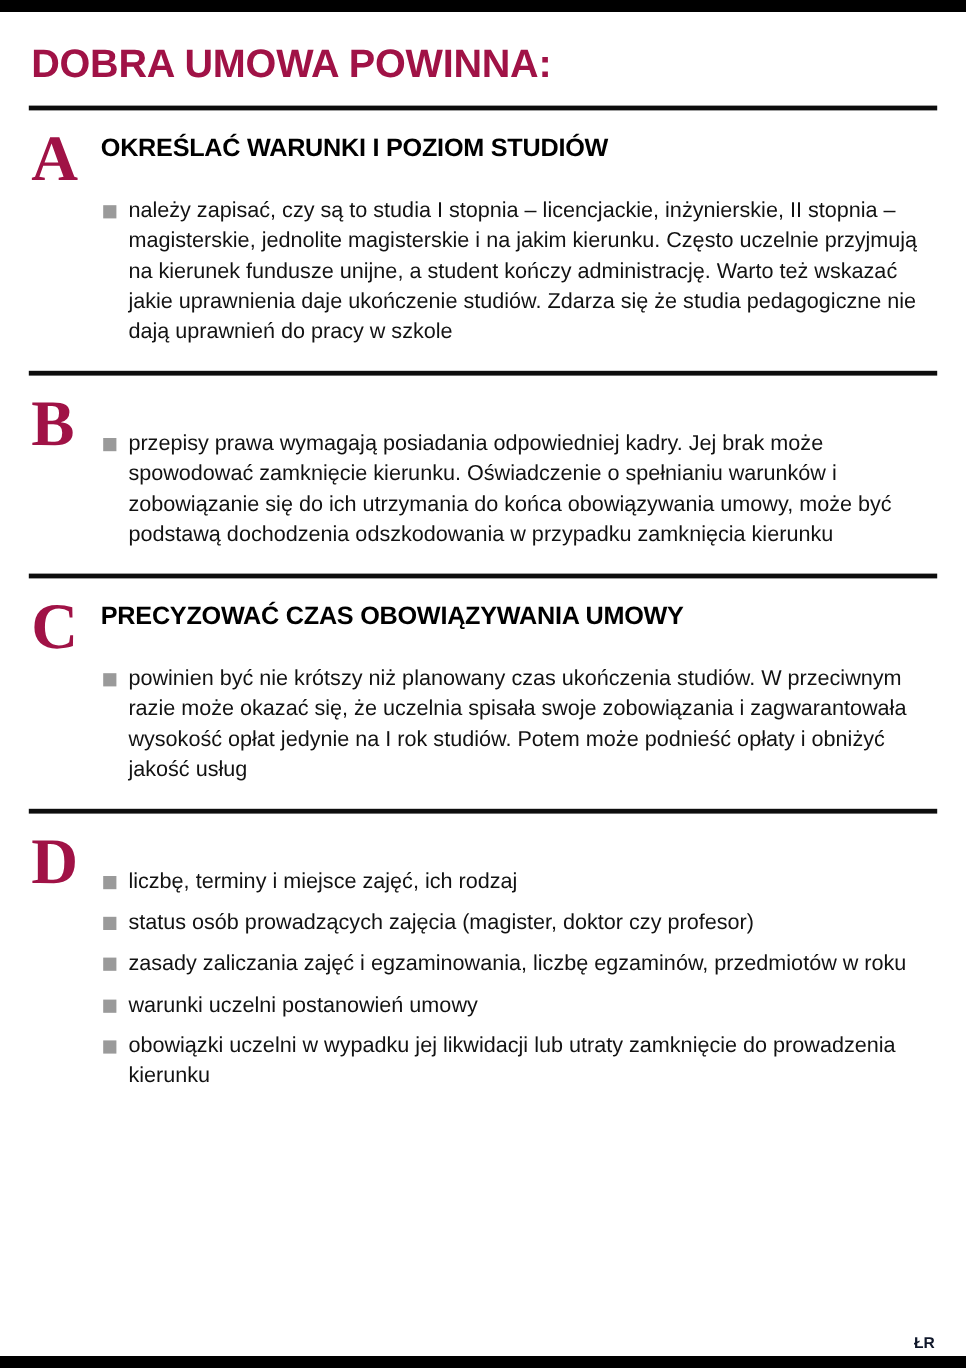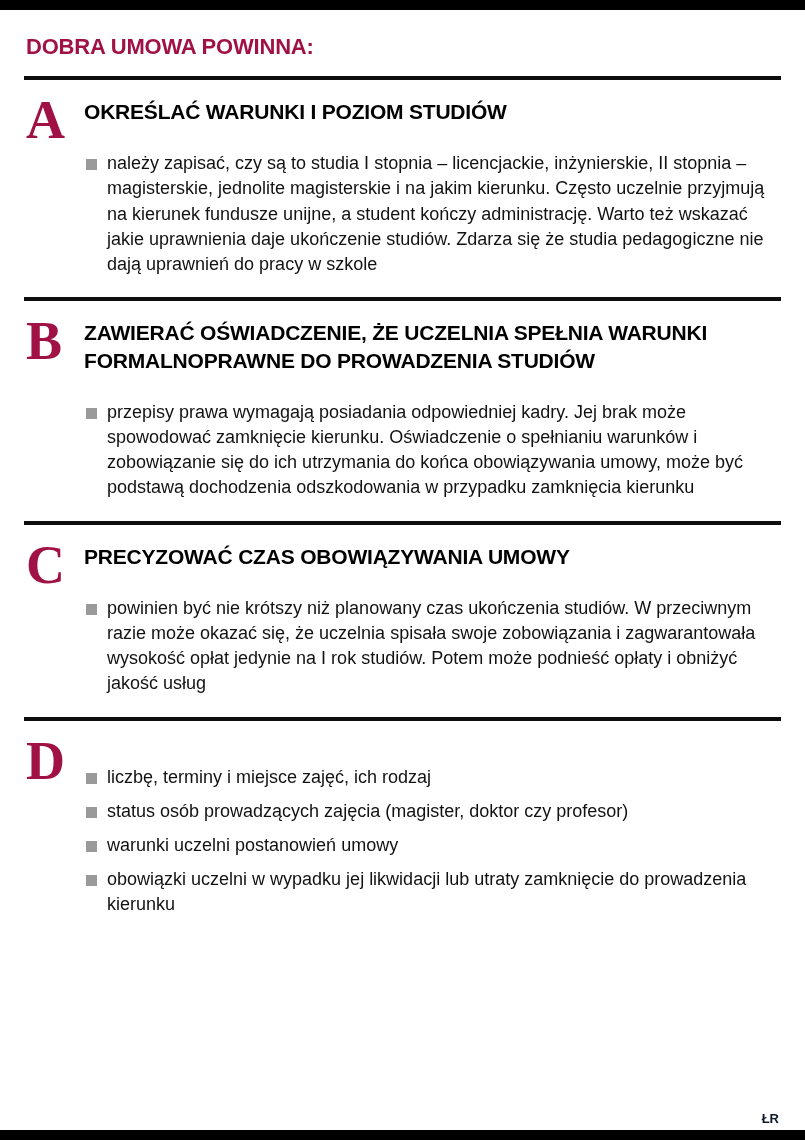--- a/index.html
+++ b/index.html
@@ -29,21 +29,21 @@
     background:var(--bar,#000);
     flex:none;
   }
   .inner{
     flex:1;
     padding:0 24px;
     display:flex;
     flex-direction:column;
   }
   .title{
-    font-size:22px;
+    font-size:33px;
     font-weight:bold;
     color:var(--accent,#a01246);
     margin:24px 0 16px 2px;
     letter-spacing:-0.2px;
   }
   .divider{
     height:4px;
     background:#0d0d0d;
     width:100%;
     flex:none;
@@ -131,21 +131,20 @@
           </li>
         </ul>
       </div>
     </div>
 
     <div class="divider"></div>
 
     <div class="section">
       <div class="letter">B</div>
       <div class="section-content">
-        <h2 class="heading">ZAWIERAĆ OŚWIADCZENIE, ŻE UCZELNIA SPEŁNIA WARUNKI FORMALNOPRAWNE DO PROWADZENIA STUDIÓW</h2>
         <ul class="bullets">
           <li class="bullet">
             <span class="sq"></span>
             <span class="bullet-text">przepisy prawa wymagają posiadania odpowiedniej kadry. Jej brak może spowodować zamknięcie kierunku. Oświadczenie o spełnianiu warunków i zobowiązanie się do ich utrzymania do końca obowiązywania umowy, może być podstawą dochodzenia odszkodowania w przypadku zamknięcia kierunku</span>
           </li>
         </ul>
       </div>
     </div>
 
     <div class="divider"></div>
@@ -169,20 +168,24 @@
       <div class="letter">D</div>
       <div class="section-content">
         <ul class="bullets">
           <li class="bullet">
             <span class="sq"></span>
             <span class="bullet-text">liczbę, terminy i miejsce zajęć, ich rodzaj</span>
           </li>
           <li class="bullet">
             <span class="sq"></span>
             <span class="bullet-text">status osób prowadzących zajęcia (magister, doktor czy profesor)</span>
+          </li>
+          <li class="bullet">
+            <span class="sq"></span>
+            <span class="bullet-text">zasady zaliczania zajęć i egzaminowania, liczbę egzaminów, przedmiotów w roku</span>
           </li>
           <li class="bullet">
             <span class="sq"></span>
             <span class="bullet-text">warunki uczelni postanowień umowy</span>
           </li>
           <li class="bullet">
             <span class="sq"></span>
             <span class="bullet-text">obowiązki uczelni w wypadku jej likwidacji lub utraty zamknięcie do prowadzenia kierunku</span>
           </li>
         </ul>

